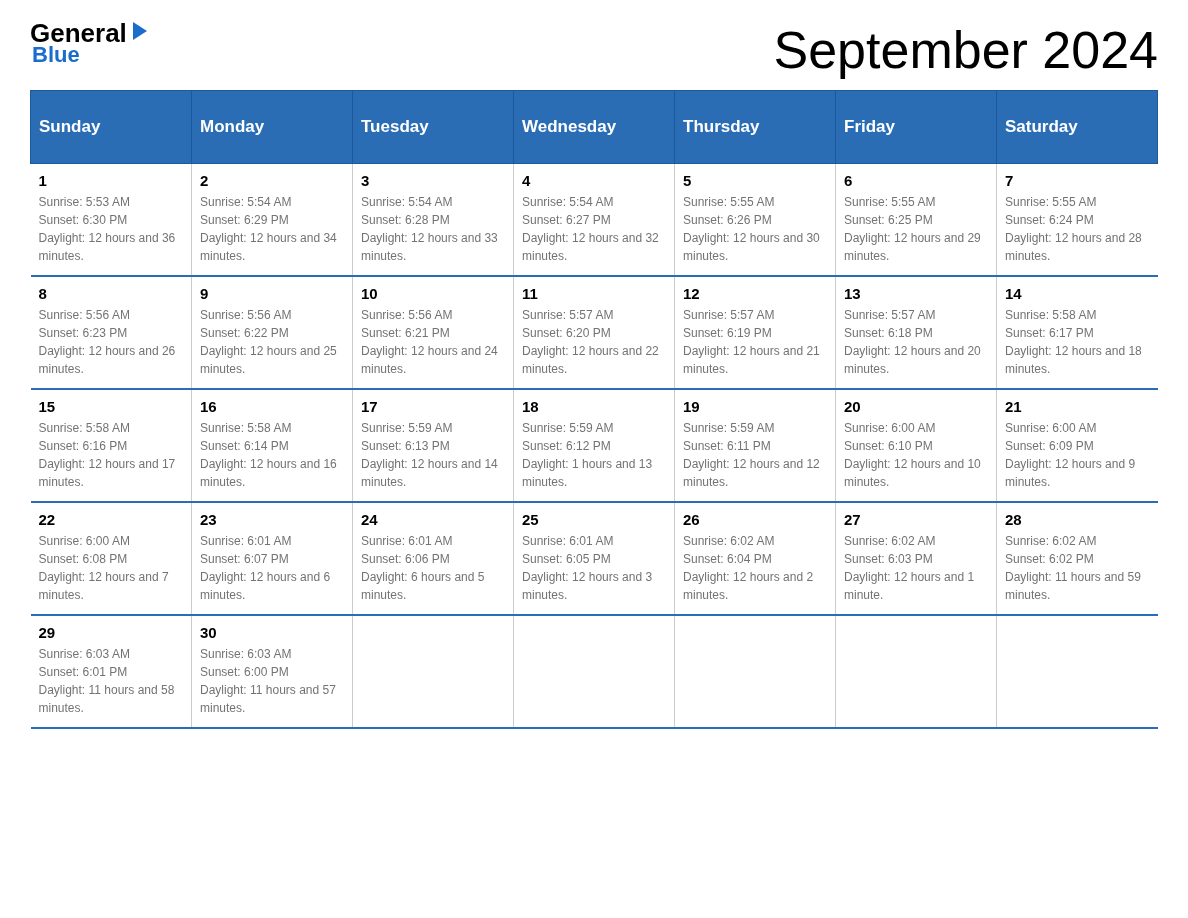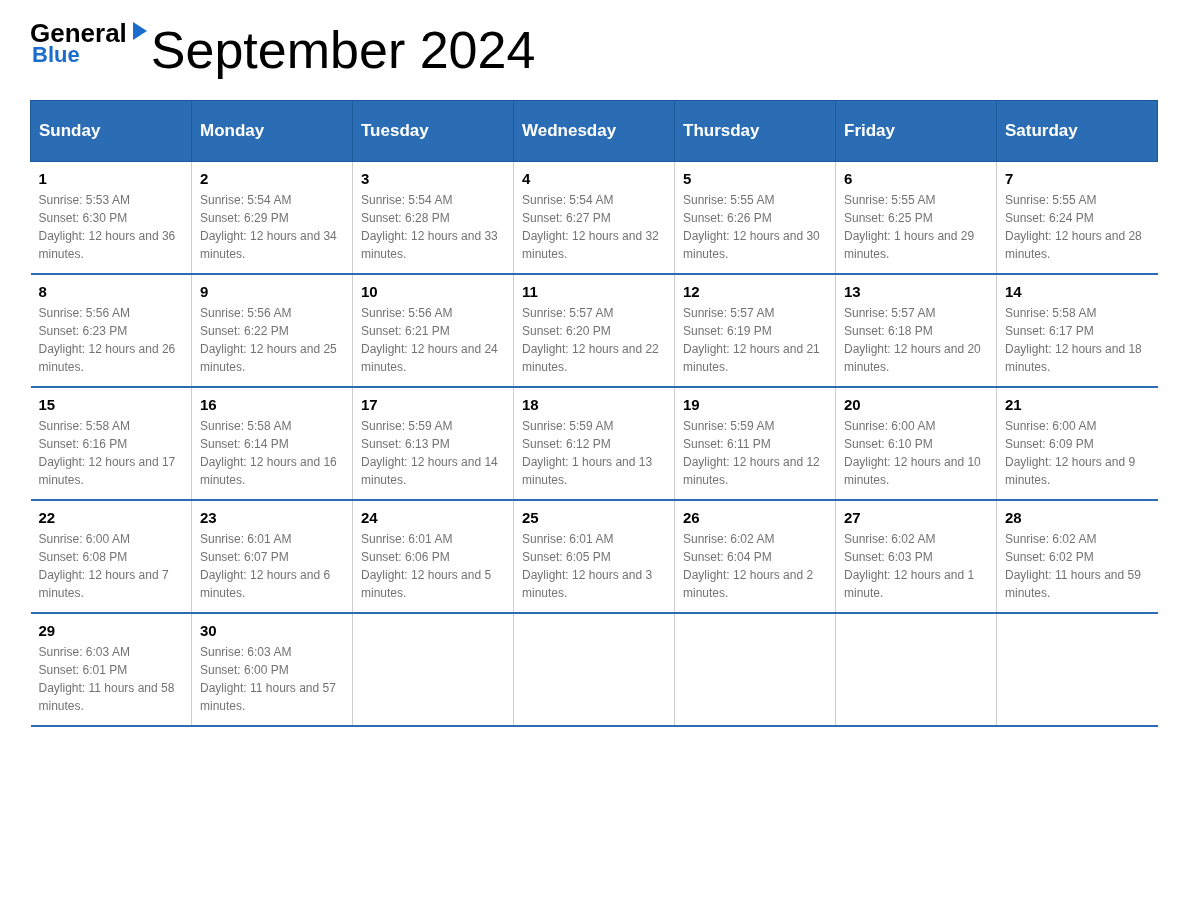--- a/index.html
+++ b/index.html
@@ -6,22 +6,23 @@
     body {
       font-family: Arial, sans-serif;
       background: #fff;
       color: #000;
       width: 1188px;
       min-height: 918px;
       padding: 20px 30px;
     }
     .header-area {
       display: flex;
+      justify-content: space-between;
       align-items: flex-start;
-      margin-bottom: 20px;
+      margin-bottom: 10px;
     }
     .logo {
       display: flex;
       flex-direction: column;
       align-items: flex-start;
     }
     .logo-text {
       display: flex;
       align-items: center;
       font-size: 26px;
@@ -55,21 +56,21 @@
       border-collapse: collapse;
       margin-top: 10px;
     }
     .calendar thead tr {
       background-color: #2a6db5;
     }
     .calendar thead th {
       color: #fff;
       font-size: 17px;
       font-weight: bold;
-      padding: 20px 8px;
+      padding: 26px 8px;
       text-align: left;
       border: 1px solid #1a5a9a;
       margin-top: 20px;
     }
     .calendar tbody tr {
       border-bottom: 2px solid #2a6db5;
     }
     .calendar tbody td {
       vertical-align: top;
       padding: 8px 8px 10px 8px;
@@ -170,21 +171,21 @@
           <span>Sunrise: 5:55 AM</span><br>
           <span>Sunset: 6:26 PM</span><br>
           <span>Daylight: 12 hours and 30 minutes.</span>
         </div>
       </td>
         <td>
         <span class="day-number">6</span>
         <div class="day-info">
           <span>Sunrise: 5:55 AM</span><br>
           <span>Sunset: 6:25 PM</span><br>
-          <span>Daylight: 1 hours and 29 minutes.</span>
+          <span>Daylight: 12 hours and 29 minutes.</span>
         </div>
       </td>
         <td>
         <span class="day-number">7</span>
         <div class="day-info">
           <span>Sunrise: 5:55 AM</span><br>
           <span>Sunset: 6:24 PM</span><br>
           <span>Daylight: 12 hours and 28 minutes.</span>
         </div>
       </td>
@@ -320,21 +321,21 @@
           <span>Sunrise: 6:01 AM</span><br>
           <span>Sunset: 6:07 PM</span><br>
           <span>Daylight: 12 hours and 6 minutes.</span>
         </div>
       </td>
         <td>
         <span class="day-number">24</span>
         <div class="day-info">
           <span>Sunrise: 6:01 AM</span><br>
           <span>Sunset: 6:06 PM</span><br>
-          <span>Daylight: 12 hours and 5 minutes.</span>
+          <span>Daylight: 6 hours and 5 minutes.</span>
         </div>
       </td>
         <td>
         <span class="day-number">25</span>
         <div class="day-info">
           <span>Sunrise: 6:01 AM</span><br>
           <span>Sunset: 6:05 PM</span><br>
           <span>Daylight: 12 hours and 3 minutes.</span>
         </div>
       </td>

